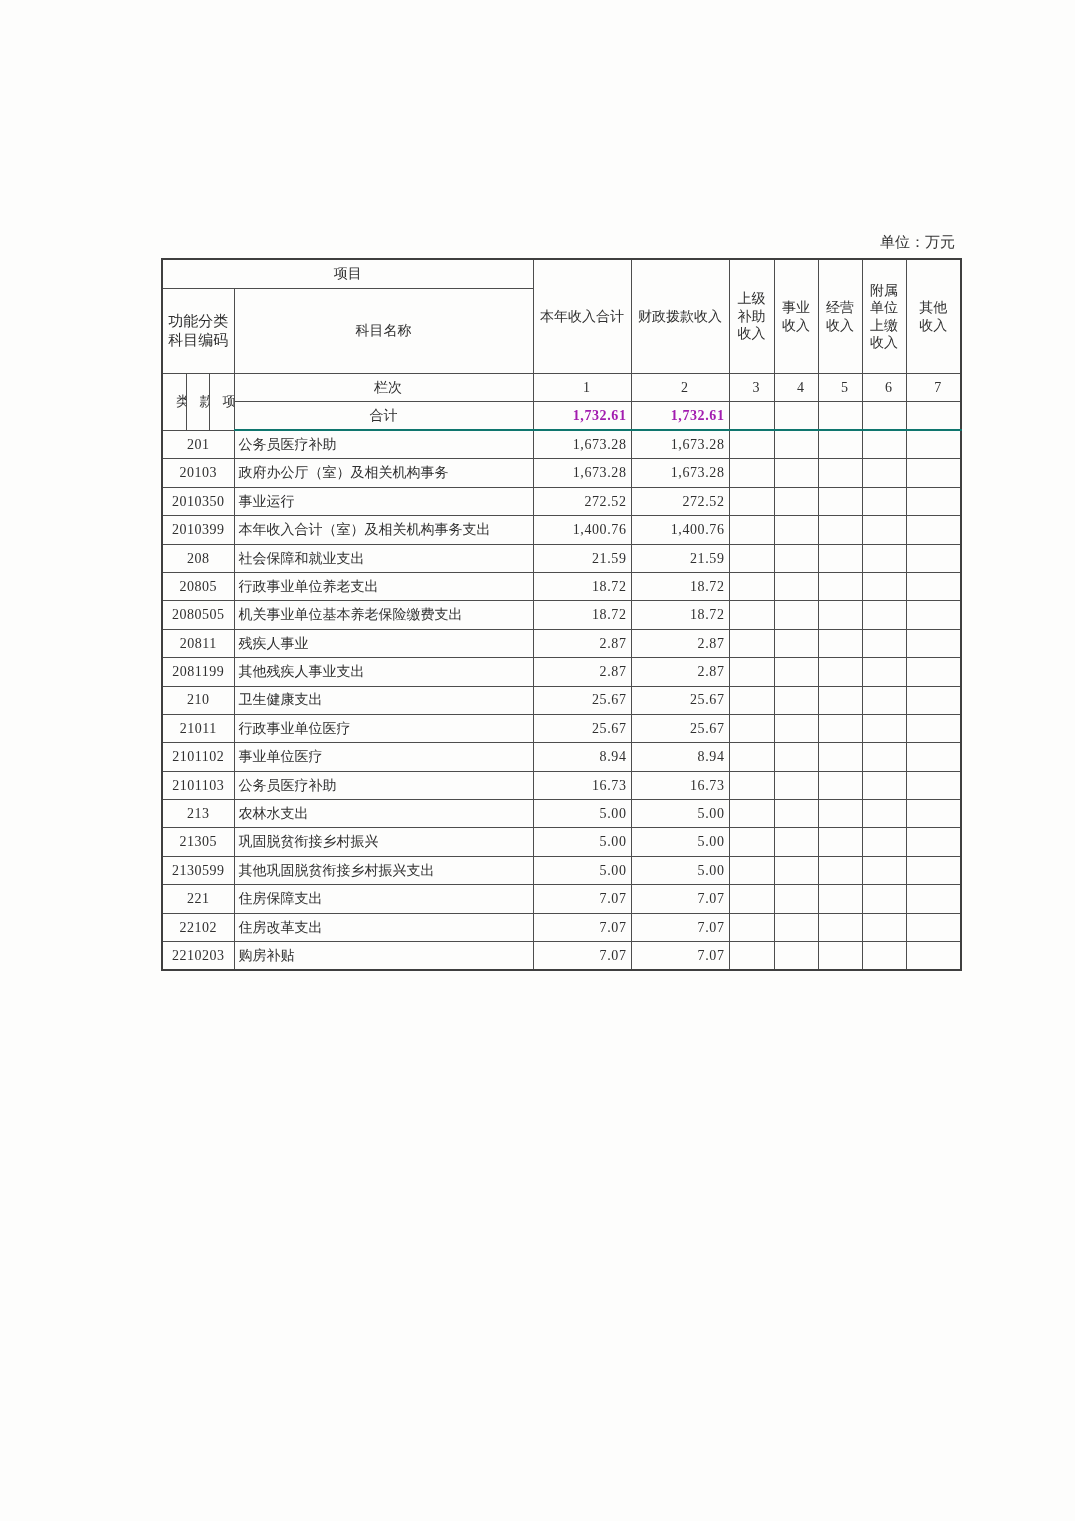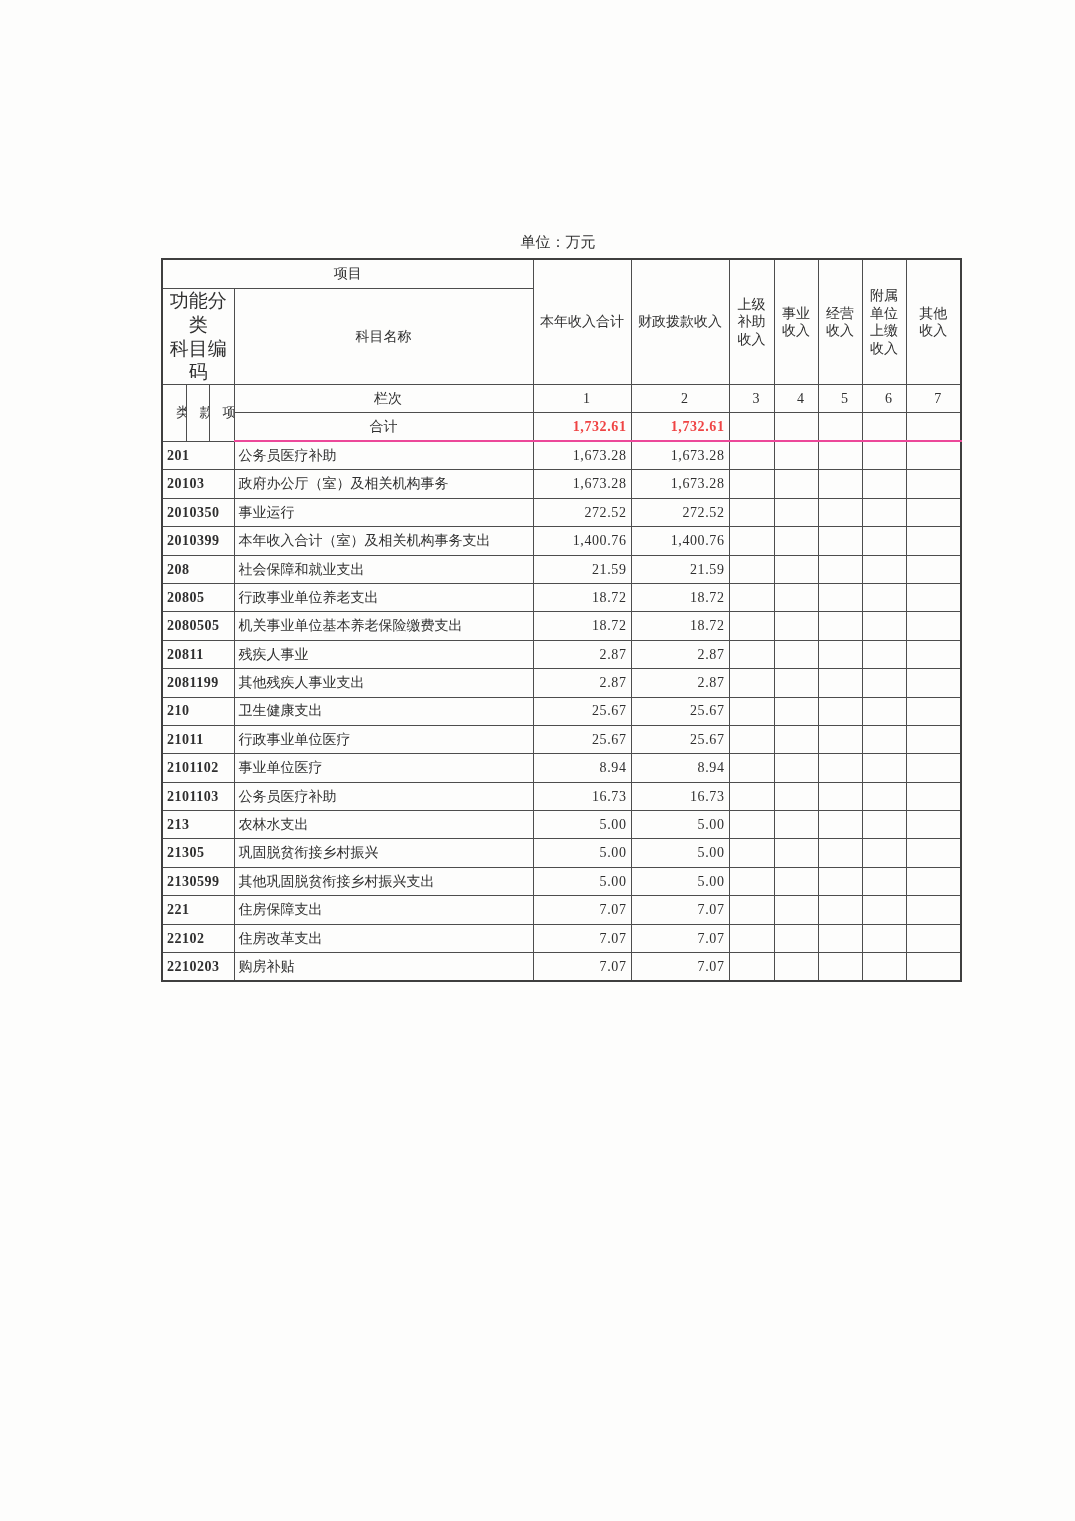--- a/index.html
+++ b/index.html
@@ -21,21 +21,21 @@
     text-align: center;
     font-size: 23px;
     font-weight: bold;
     color: #2a2a2a;
   }
   .unit-label {
     position: absolute;
     top: 233px;
     left: 161px;
     width: 794px;
-    text-align: center;
+    text-align: right;
     font-size: 15px;
     color: #333;
   }
   table.fin {
     position: absolute;
     top: 258px;
     left: 161px;
     width: 800px;
     border-collapse: collapse;
     table-layout: fixed;
@@ -48,29 +48,29 @@
     padding: 0 4px;
     vertical-align: middle;
     overflow: hidden;
     line-height: 1.25;
   }
   thead td { text-align: center; }
   tr.hrow1 td { height: 28px; }
   tr.hrow2 td { height: 84px; }
   tr.hrow3 td { height: 27px; padding-left: 13px; }
   tr.hrow4 td { height: 27px; }
-  tr.hrow4 td { border-bottom: 2px solid #ec4899; }
+  tr.hrow4 td { border-bottom: 2px solid #0f766e; }
   td.vcol { white-space: pre-line; }
-  td.code-hd { white-space: pre-line; font-size: 19px; }
+  td.code-hd { white-space: pre-line; font-size: 15px; }
   tbody td { height: 27.4px; }
-  td.code { text-align: left; padding-left: 3px; letter-spacing: 0.5px; font-weight: bold; }
+  td.code { text-align: center; padding-left: 3px; letter-spacing: 0.5px; }
   td.name { text-align: left; padding-left: 5px; white-space: nowrap; }
   td.name.indent { }
   td.num { text-align: right; padding-right: 7px; letter-spacing: 0.6px; white-space: nowrap; }
-  .bold { font-weight: bold; color: #ef4444; }
+  .bold { font-weight: bold; color: #a21caf; }
 </style>
 </head>
 <body>
 
 <div class="page">
 
 
   <div class="unit-label">单位：万元</div>
 
   <table class="fin">

